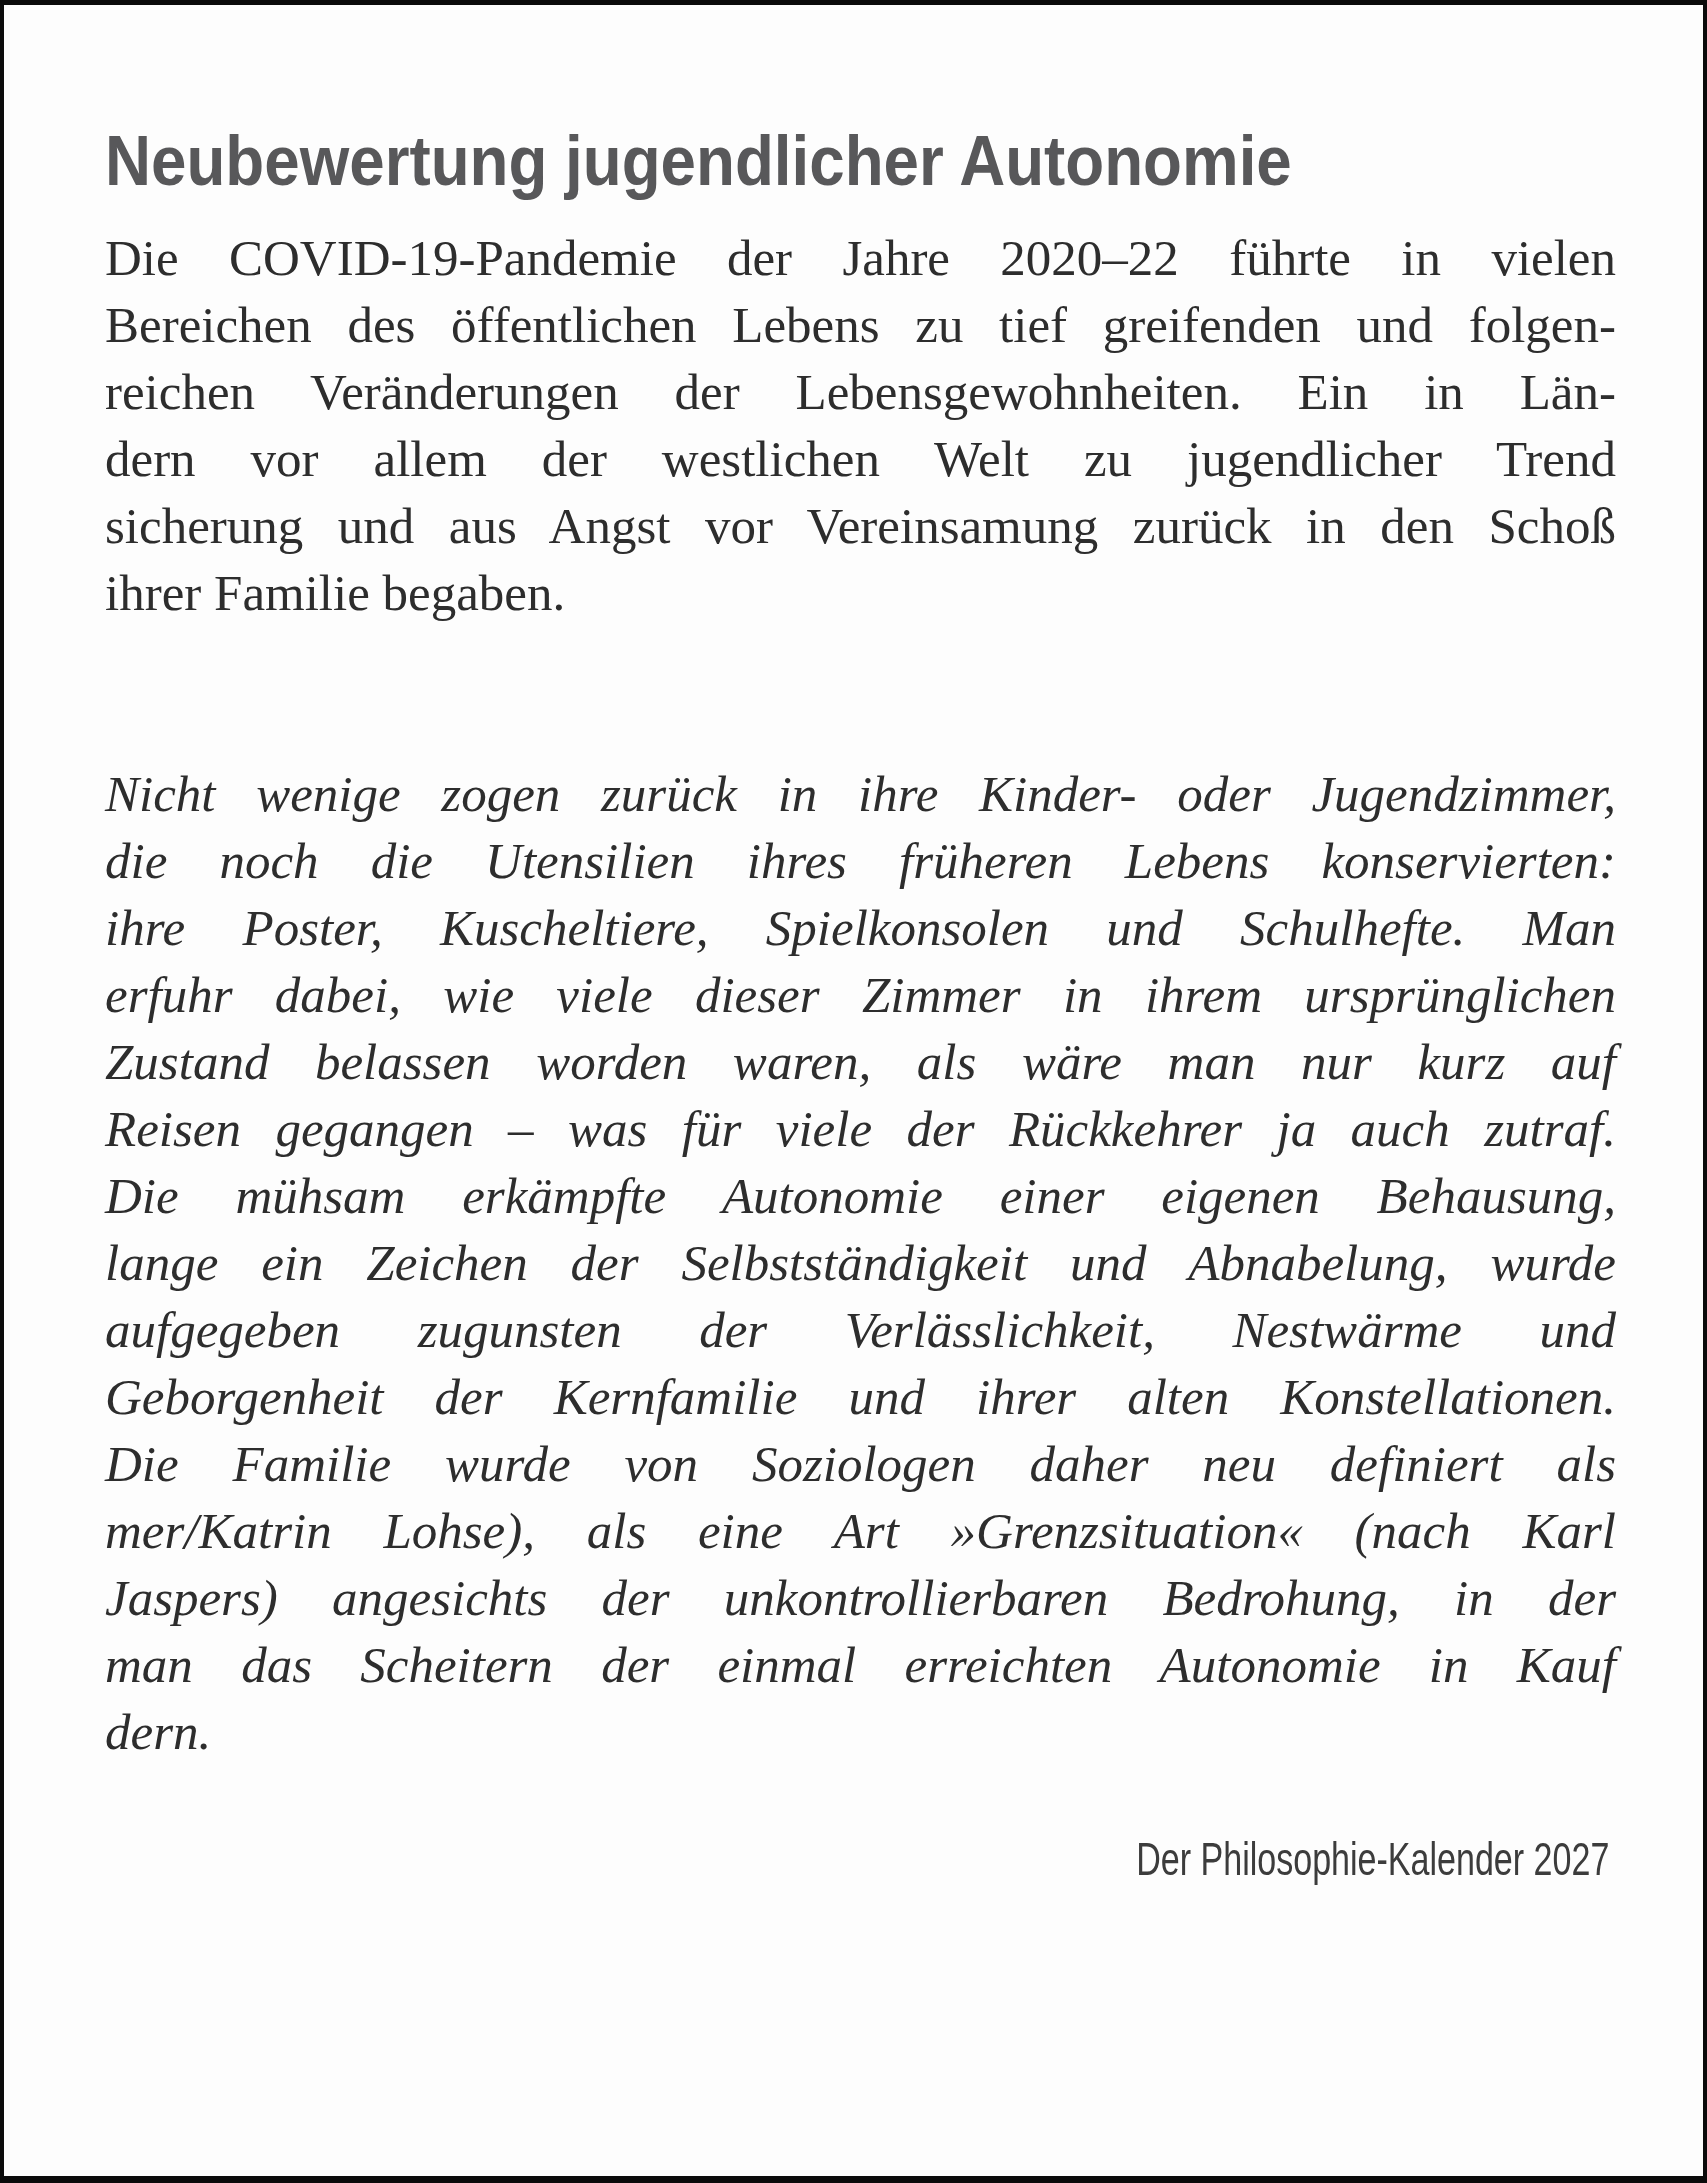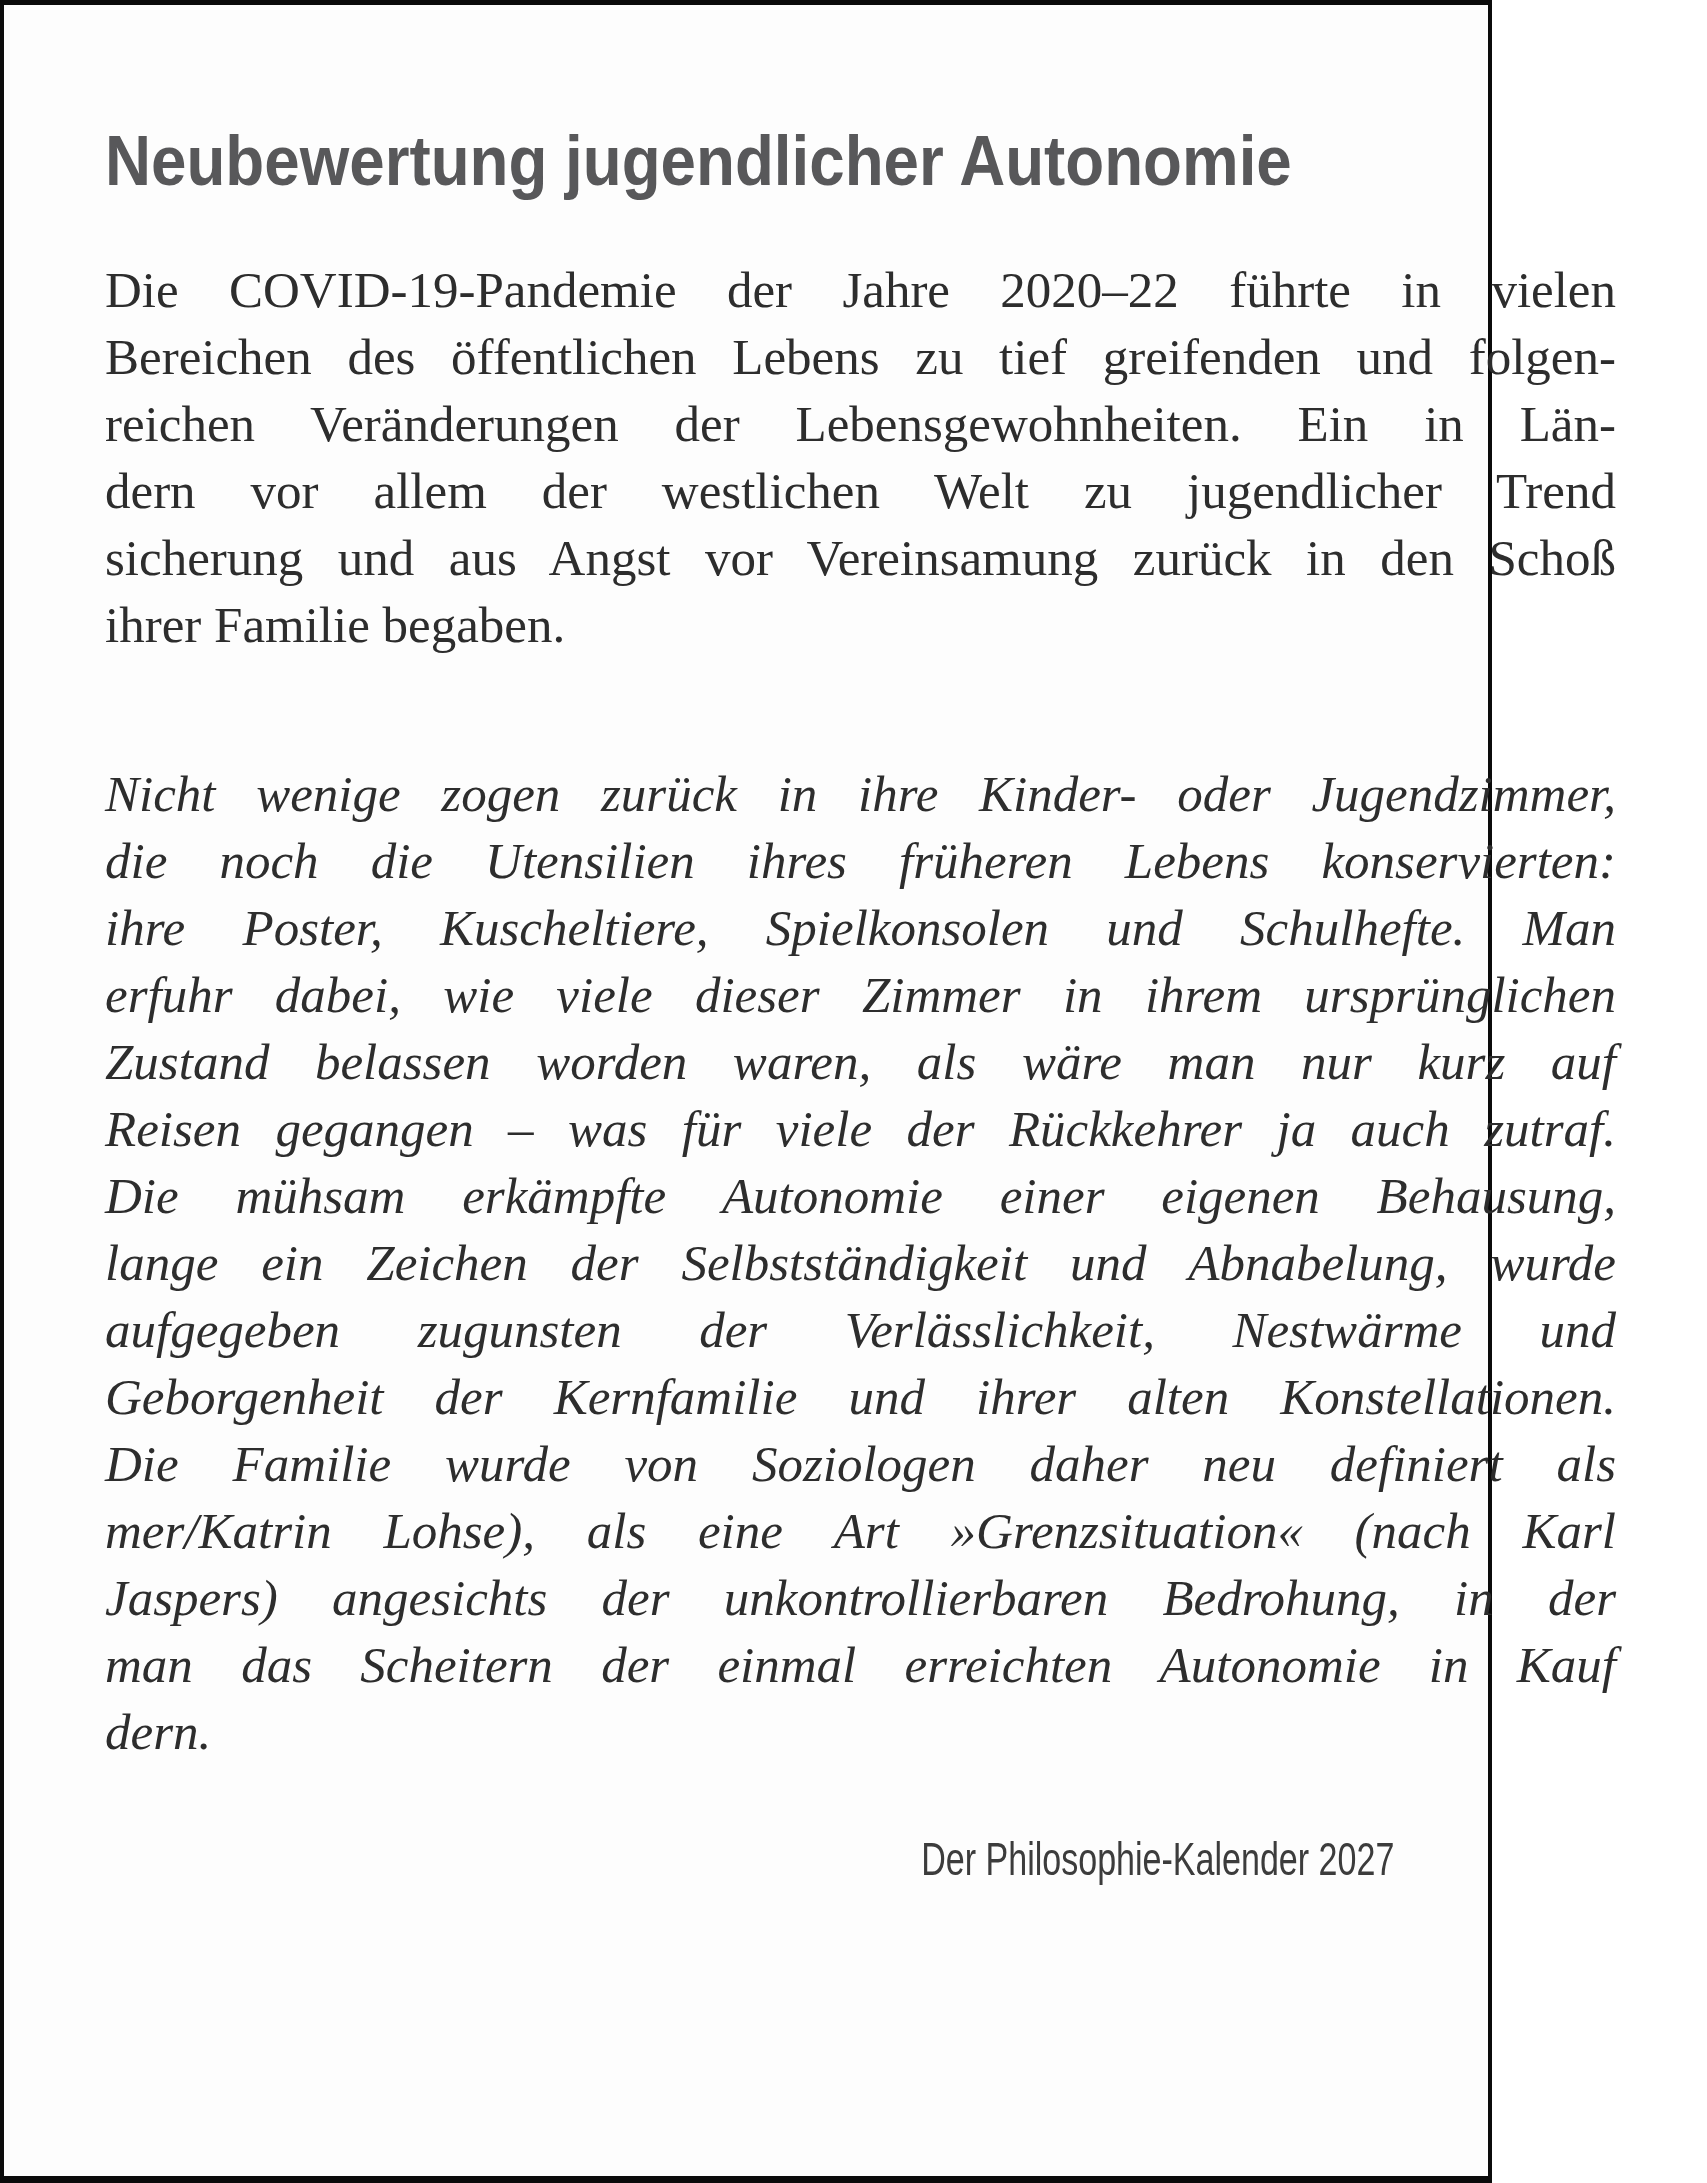--- a/index.html
+++ b/index.html
@@ -8,21 +8,21 @@
     background: #ffffff;
   }
   body {
     width: 1707px;
     height: 2183px;
     position: relative;
     overflow: hidden;
   }
   .page {
     box-sizing: border-box;
-    width: 1492px;
+    width: 1707px;
     height: 2183px;
     background: #fdfdfd;
     border-style: solid;
     border-color: #0b0b0b;
     border-width: 5.7px 4.3px 7.1px 4.3px;
     position: relative;
   }
   .title {
     position: absolute;
     left: 101px;
@@ -39,21 +39,21 @@
   }
   .para {
     position: absolute;
     left: 101px;
     width: 1511px;
     font-family: "Liberation Serif", "DejaVu Serif", serif;
     font-size: 51px;
     line-height: 67px;
     color: #2d2d2d;
   }
-  .para-1 { top: 252px; }
+  .para-1 { top: 220px; }
   .para-2 { top: 756px; font-style: italic; }
   .line {
     text-align: justify;
     text-align-last: justify;
   }
   .line.last-line {
     text-align-last: left;
   }
   .footer-credit {
     position: absolute;

